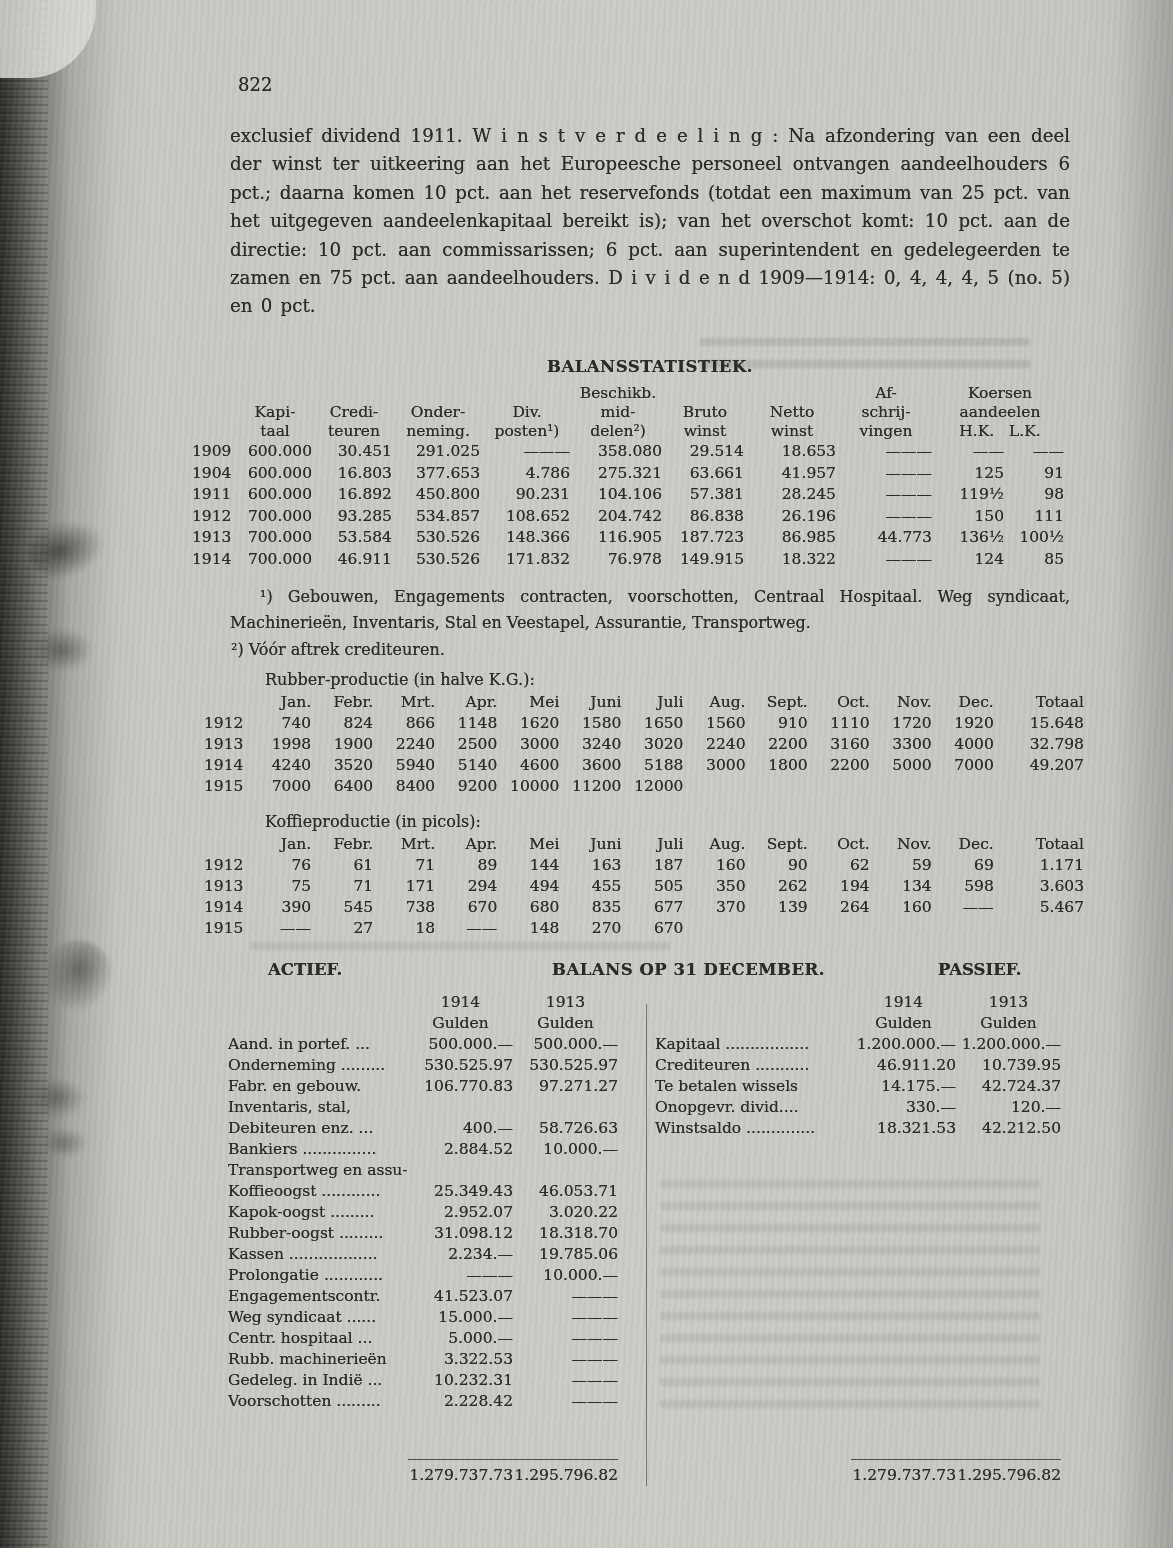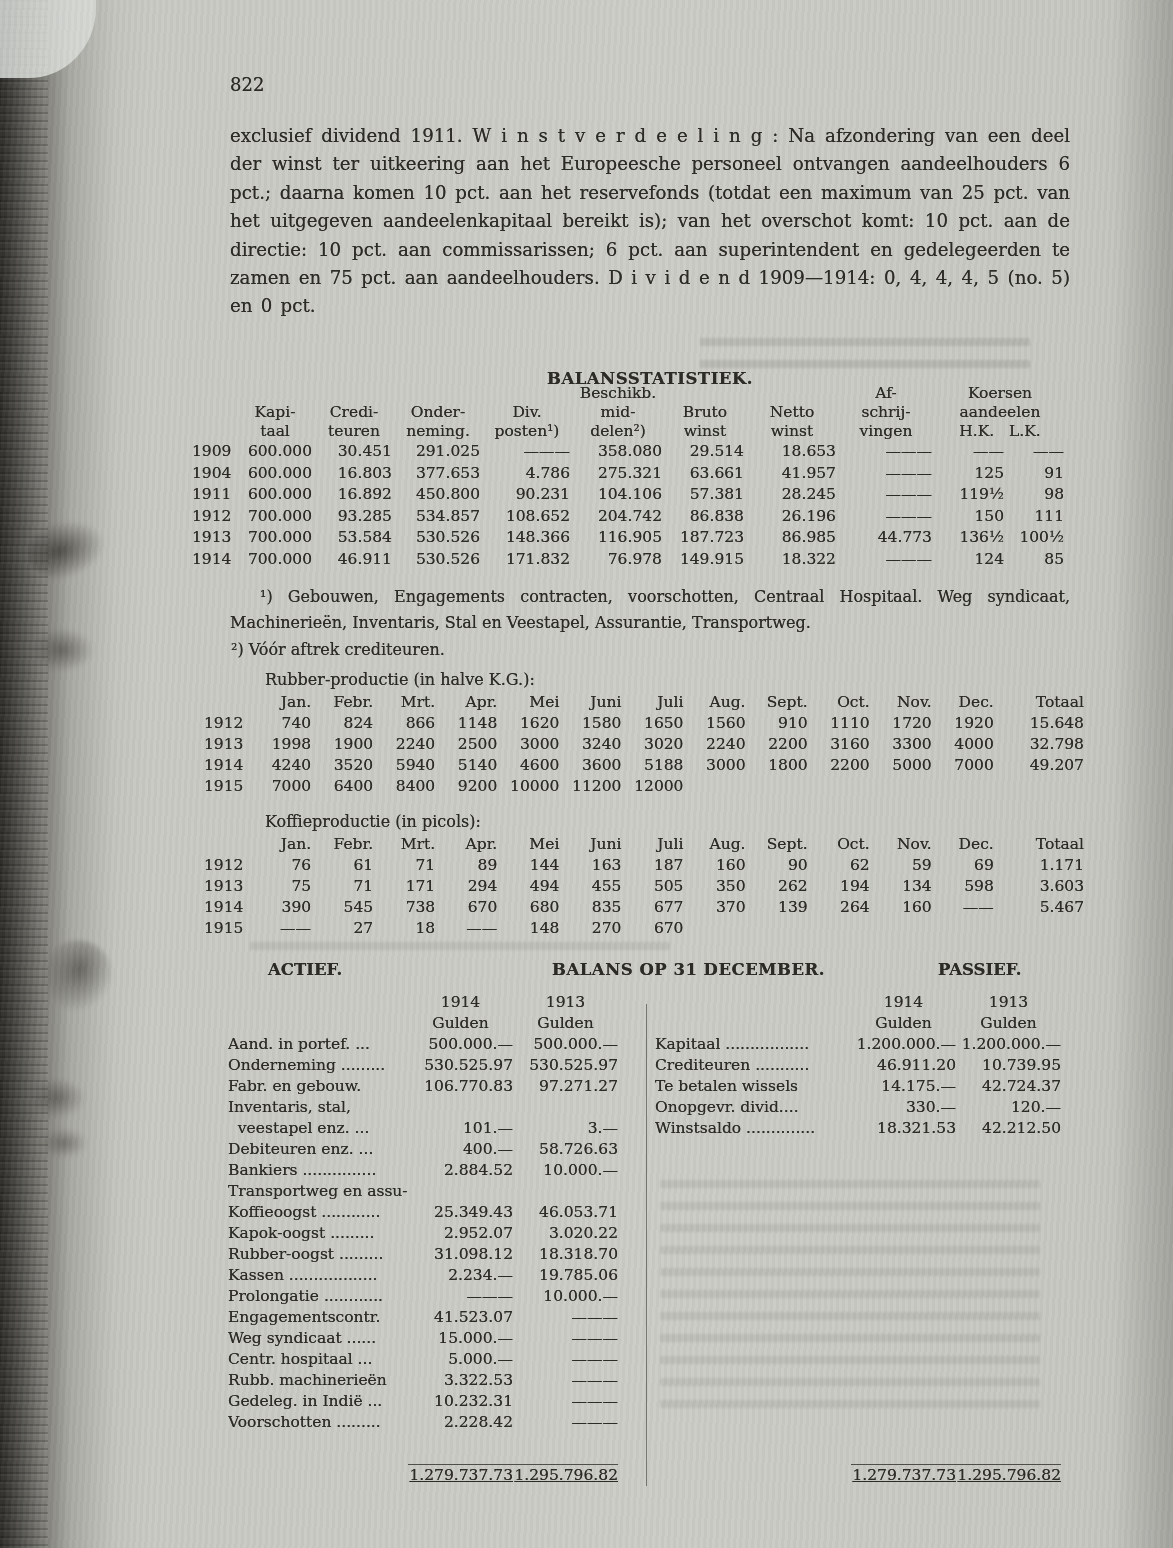--- a/index.html
+++ b/index.html
@@ -26,28 +26,28 @@
   .sm3{left:42px;top:940px;width:70px;height:72px;background:radial-gradient(ellipse at 50% 40%,rgba(40,38,33,.55),rgba(40,38,33,0) 72%);transform:rotate(20deg);}
   .sm4{left:28px;top:1078px;width:58px;height:40px;background:radial-gradient(ellipse at 50% 50%,rgba(45,43,38,.45),rgba(45,43,38,0) 70%);}
   .sm5{left:40px;top:1128px;width:48px;height:30px;background:radial-gradient(ellipse at 50% 50%,rgba(45,43,38,.4),rgba(45,43,38,0) 70%);}
   .ghost{position:absolute;pointer-events:none;opacity:.14;filter:blur(1.2px);
     background:repeating-linear-gradient(to bottom,rgba(60,58,52,.9) 0 8px,rgba(60,58,52,0) 8px 22px);}
   .g1{left:700px;top:338px;width:330px;height:40px;}
   .g2{left:660px;top:1180px;width:380px;height:230px;opacity:.10;}
   .g3{left:250px;top:942px;width:420px;height:16px;opacity:.10;}
 
   .hdr-row{position:absolute;top:74px;left:230px;width:840px;height:26px;}
-  .page-num{position:absolute;left:0;top:0;font-size:18px;}
+  .page-num{position:absolute;left:8px;top:0;font-size:18px;}
   .run-title{position:absolute;left:0;right:0;text-align:center;font-style:italic;font-size:19px;letter-spacing:2px;}
 
   .para{position:absolute;top:122px;left:230px;width:840px;font-size:18.2px;line-height:28.4px;
     text-align:justify;text-align-last:left;word-spacing:2.5px;}
 
   .sec-title{position:absolute;left:230px;width:840px;text-align:center;font-size:16.5px;font-weight:bold;letter-spacing:.5px;}
-  .t-balstat-title{top:369px;}
+  .t-balstat-title{top:357px;}
 
   table{border-collapse:collapse;table-layout:fixed;}
   .t1{position:absolute;top:384px;left:186px;width:880px;font-size:15.5px;}
   .t1 th{font-weight:normal;text-align:center;padding:0;line-height:19px;vertical-align:bottom;}
   .t1 th div{white-space:pre;}
   .t1 td{text-align:right;padding:0 2px;line-height:21.5px;white-space:pre;}
   .t1 td:first-child{text-align:left;padding-left:6px;}
 
   .footnotes{position:absolute;top:584px;left:230px;width:840px;font-size:16px;line-height:26px;text-align:justify;text-align-last:left;}
   .footnotes .fn1{text-indent:30px;margin:0;}
@@ -72,21 +72,21 @@
   .bside-l{left:228px;width:390px;}
   .bside-r{left:655px;width:406px;}
   .brow{display:flex;}
   .blabel{flex:1 1 auto;white-space:pre;overflow:hidden;}
   .bv{flex:0 0 105px;width:105px;text-align:right;white-space:pre;}
   .bhead .bv{text-align:center;}
   .bhead{display:flex;}
   .bhead .blabel{flex:1 1 auto;}
   .btotal{display:flex;margin-top:auto;}
   .btotal .blabel{flex:1 1 auto;}
-  .btotal .tvals{flex:0 0 210px;display:flex;border-top:1.6px solid rgba(58,56,50,.85);text-decoration:underline;}
+  .btotal .tvals{flex:0 0 210px;display:flex;border-top:1.6px solid rgba(58,56,50,.85);padding-top:5px;}
   .divider{position:absolute;left:646px;top:1004px;height:482px;width:1.4px;background:rgba(50,48,43,.55);}
 </style>
 </head>
 <body>
 
 <div class="gutter"></div>
 <div class="gutter-stria"></div>
 <div class="corner-light"></div>
 <div class="right-shade"></div>
 <div class="smudge sm1"></div>
@@ -504,25 +504,20 @@
         <span class="blabel">Fabr. en gebouw.</span>
         <span class="bv">106.770.83</span>
         <span class="bv">97.271.27</span>
       </div>
       <div class="brow">
         <span class="blabel">Inventaris, stal,</span>
         <span class="bv">&nbsp;</span>
         <span class="bv">&nbsp;</span>
       </div>
       <div class="brow">
-        <span class="blabel">  veestapel enz. ...</span>
-        <span class="bv">101.—</span>
-        <span class="bv">3.—</span>
-      </div>
-      <div class="brow">
         <span class="blabel">Debiteuren enz. ...</span>
         <span class="bv">400.—</span>
         <span class="bv">58.726.63</span>
       </div>
       <div class="brow">
         <span class="blabel">Bankiers ...............</span>
         <span class="bv">2.884.52</span>
         <span class="bv">10.000.—</span>
       </div>
       <div class="brow">

